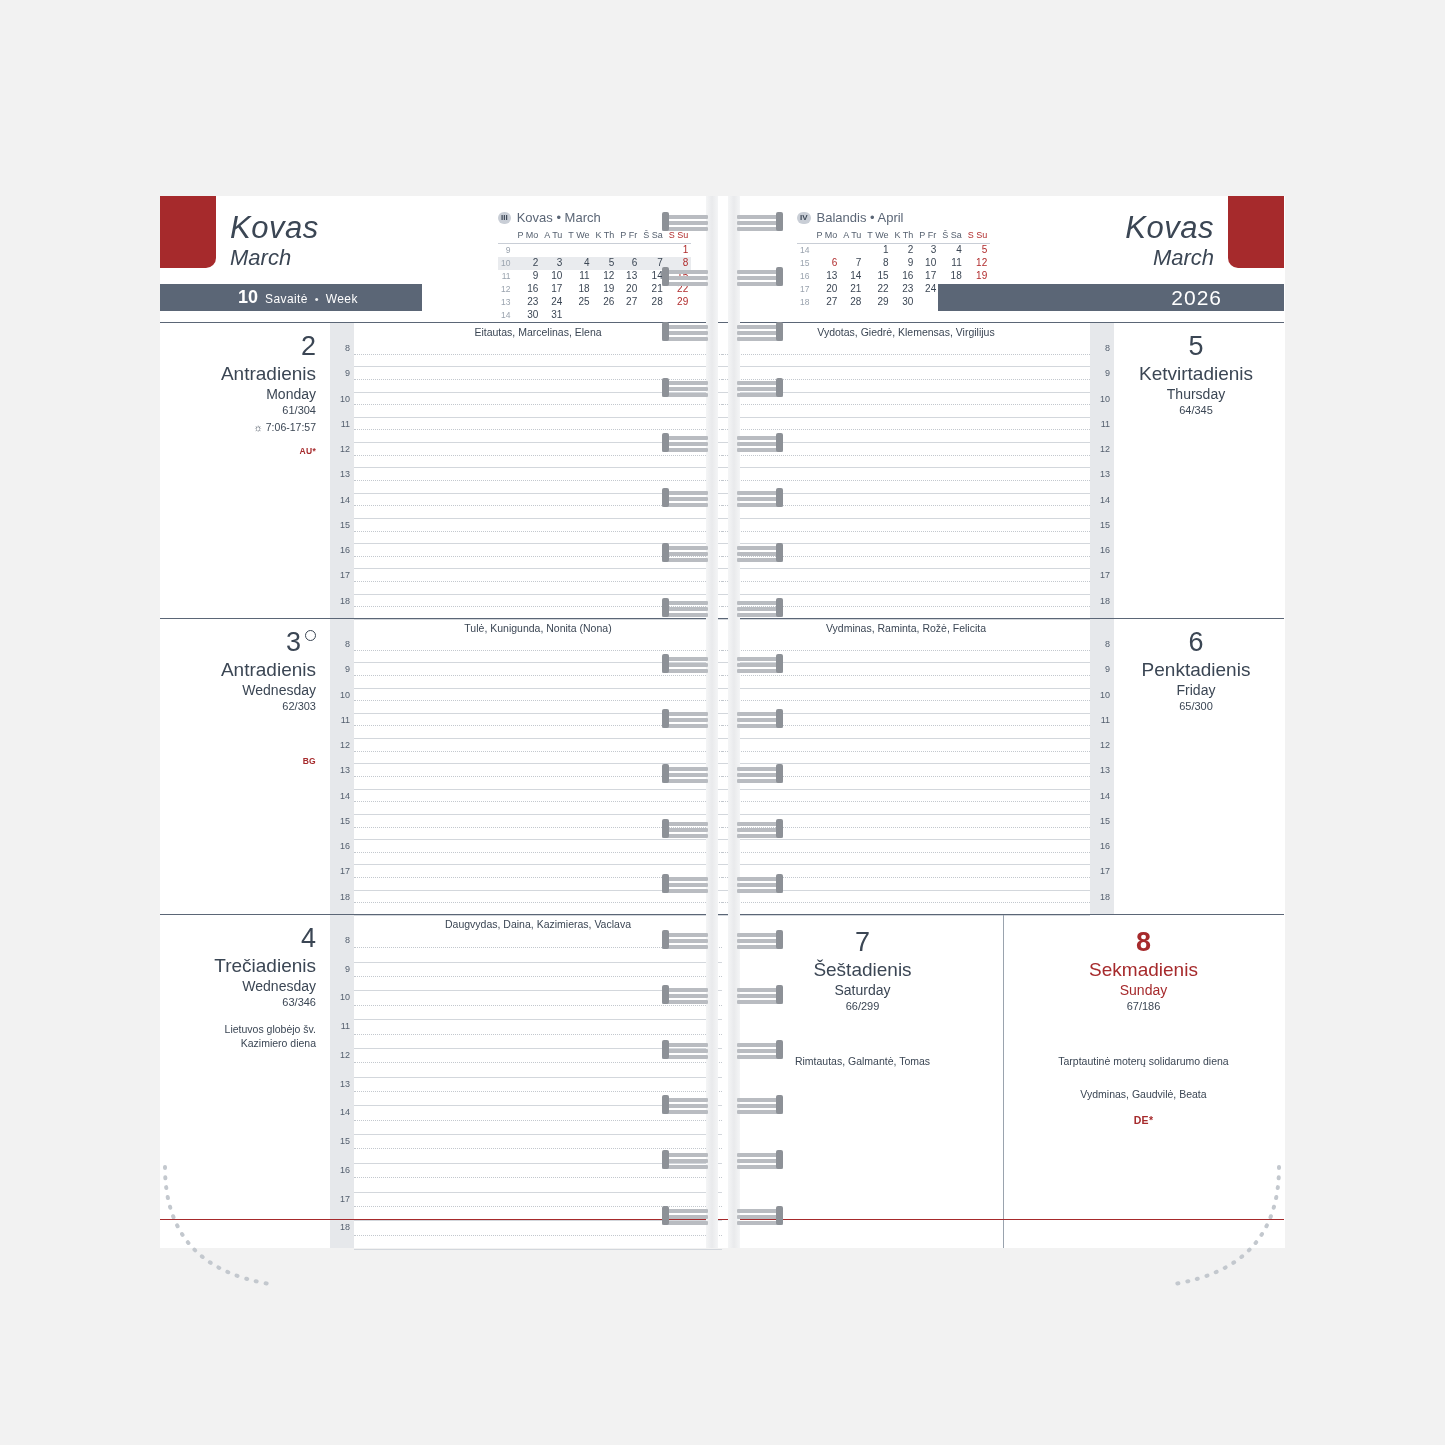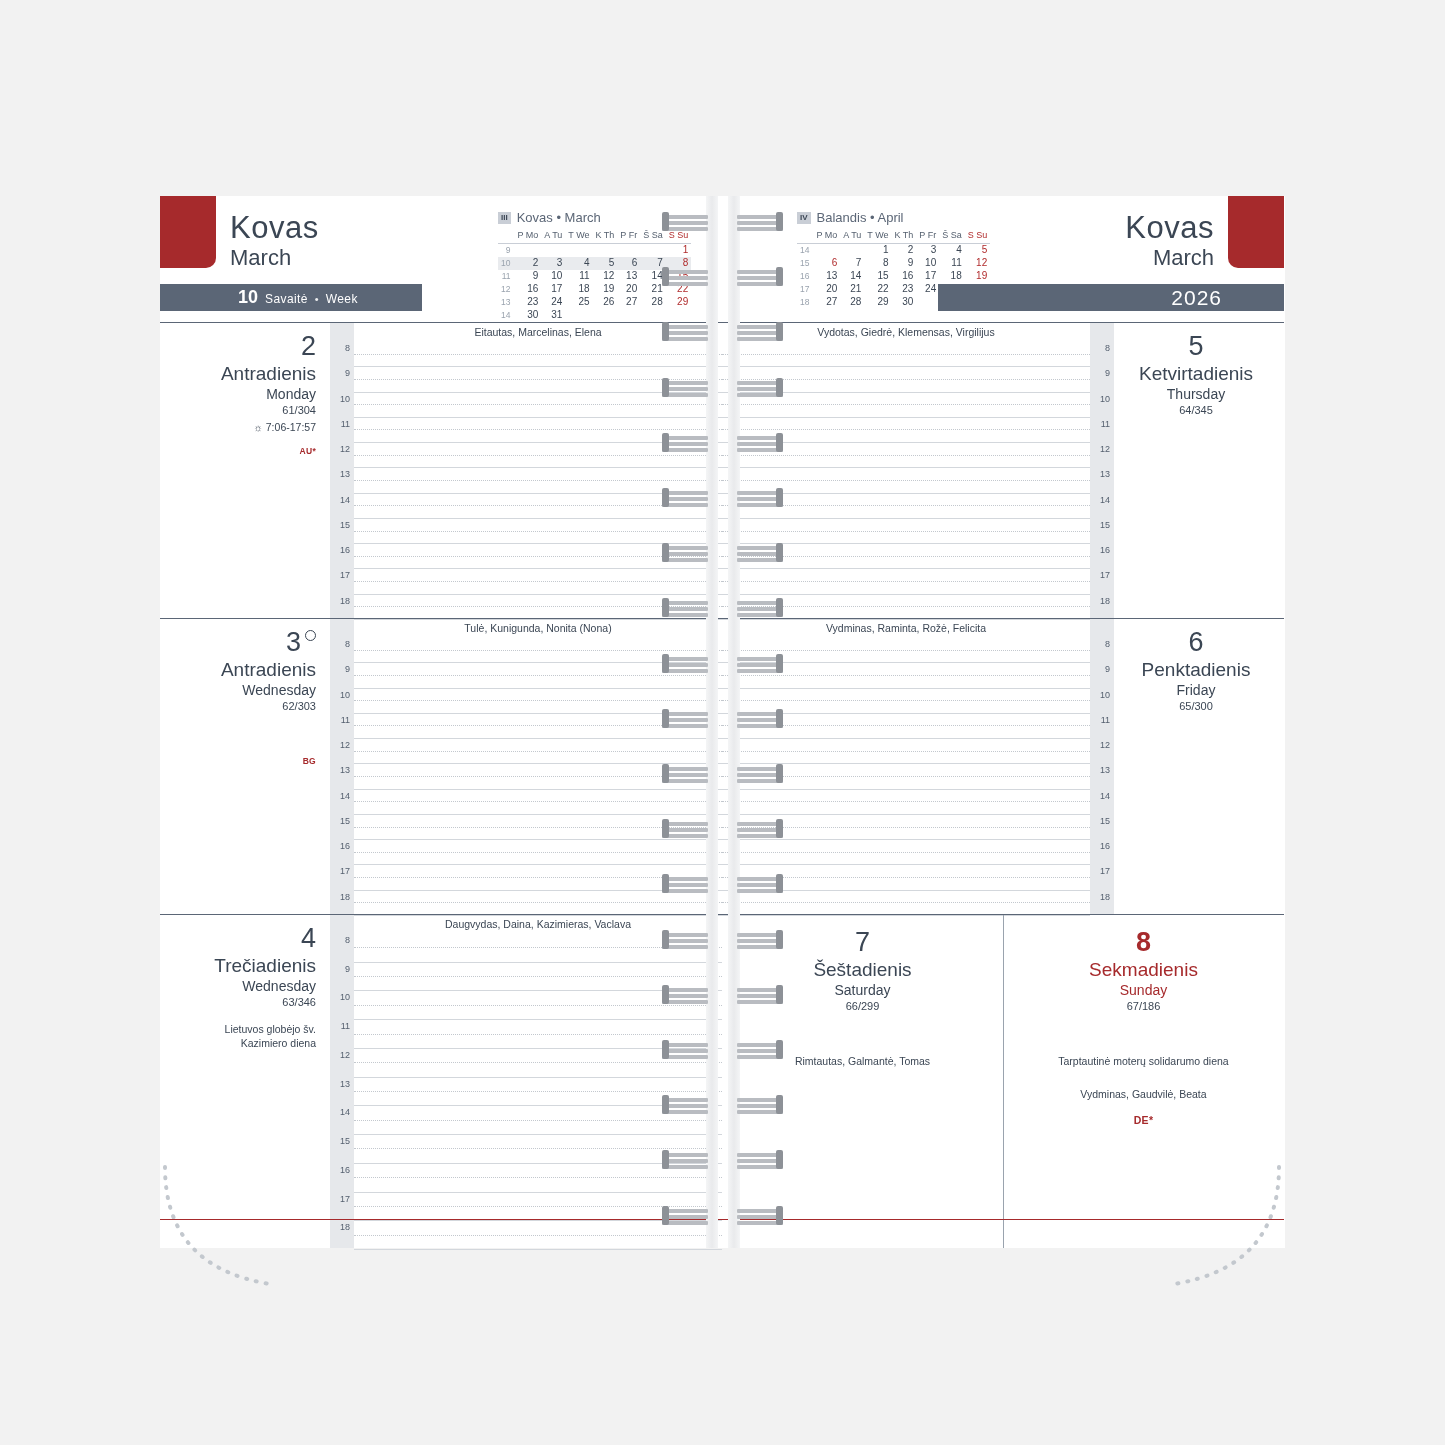--- a/index.html
+++ b/index.html
@@ -18,42 +18,42 @@
     display:flex;
     box-shadow:0 0 0 0 rgba(0,0,0,0);
   }
   .page{position:relative;width:562px;height:100%;background:#fff;}
   .page.left{border-right:0;}
   
   .hdr{position:relative;height:126px;}
   .redblock{position:absolute;top:0;width:56px;height:72px;background:#a62a2c;}
   .redblock.l{left:0;border-bottom-right-radius:10px;}
   .redblock.r{right:0;border-bottom-left-radius:10px;}
-  .mon{position:absolute;top:16px;}
+  .mon{position:absolute;top:16px;font-style:italic;}
   .mon .lt{font-size:31px;font-weight:400;letter-spacing:.5px;color:#3b4654;line-height:1.05;}
   .mon .en{font-size:22px;font-weight:300;color:#3b4654;line-height:1.15;}
   .mon.l{left:70px;}
   .mon.r{right:70px;text-align:right;}
   .weekbar{
     position:absolute;left:0;right:0;top:88px;height:27px;background:#5b6676;color:#fff;
     display:flex;align-items:center;
   }
   .weekbar.l{width:262px;padding-left:0;}
   .weekbar.l .wk{display:flex;align-items:baseline;gap:7px;margin-left:78px;}
   .weekbar .num{font-size:18px;font-weight:700;}
   .weekbar .lbl{font-size:12px;letter-spacing:.4px;}
   .weekbar .dot{font-size:11px;opacity:.9;}
   .weekbar.r{left:auto;right:0;width:284px;justify-content:flex-end;padding-right:62px;}
   .weekbar.r .yr{font-size:21px;font-weight:400;letter-spacing:1px;}
 
   
   .mini{position:absolute;top:14px;font-size:10px;line-height:1.28;color:#3b4654;}
   .mini.l{left:338px;}
   .mini .title{display:flex;align-items:center;gap:6px;margin-bottom:3px;}
-  .mini .rn{background:#c9ced6;color:#3b4654;font-size:8px;padding:1px 3px;border-radius:0;font-weight:700;}
+  .mini .rn{background:#c9ced6;color:#3b4654;font-size:8px;padding:1px 3px;border-radius:6px;font-weight:700;}
   .mini .tl{font-size:13px;color:#5b6676;}
   .mini table{border-collapse:collapse;}
   .mini td,.mini th{padding:0 3px;text-align:right;font-weight:400;font-size:10px;height:13px;}
   .mini th{color:#55606f;font-size:9px;border-bottom:1px solid #c9ced6;}
   .mini td.wn{color:#9aa3ae;font-size:8.5px;padding-right:4px;}
   .mini .sun,.mini th.sun{color:#b02b2c;}
   .mini th.sat{color:#55606f;}
   .mini .hi{background:#e9ebee;}
   .day{position:relative;border-top:1px solid #5b6676;box-sizing:border-box;}
   .dayinner{position:relative;height:100%;}

